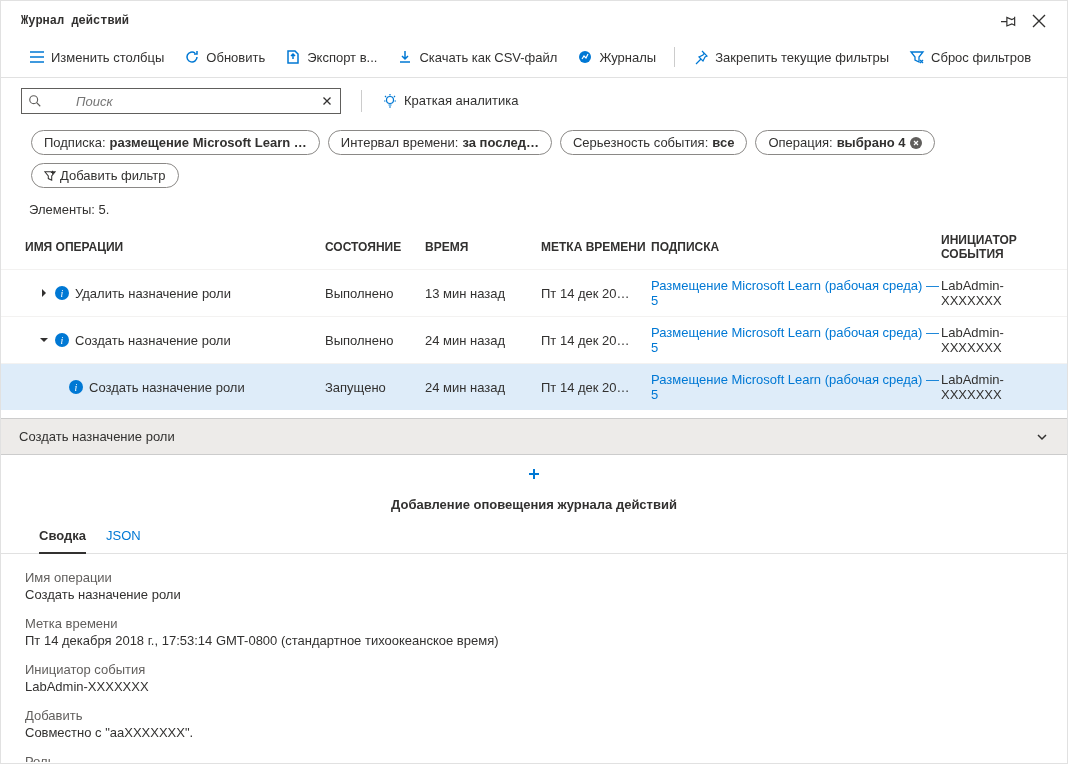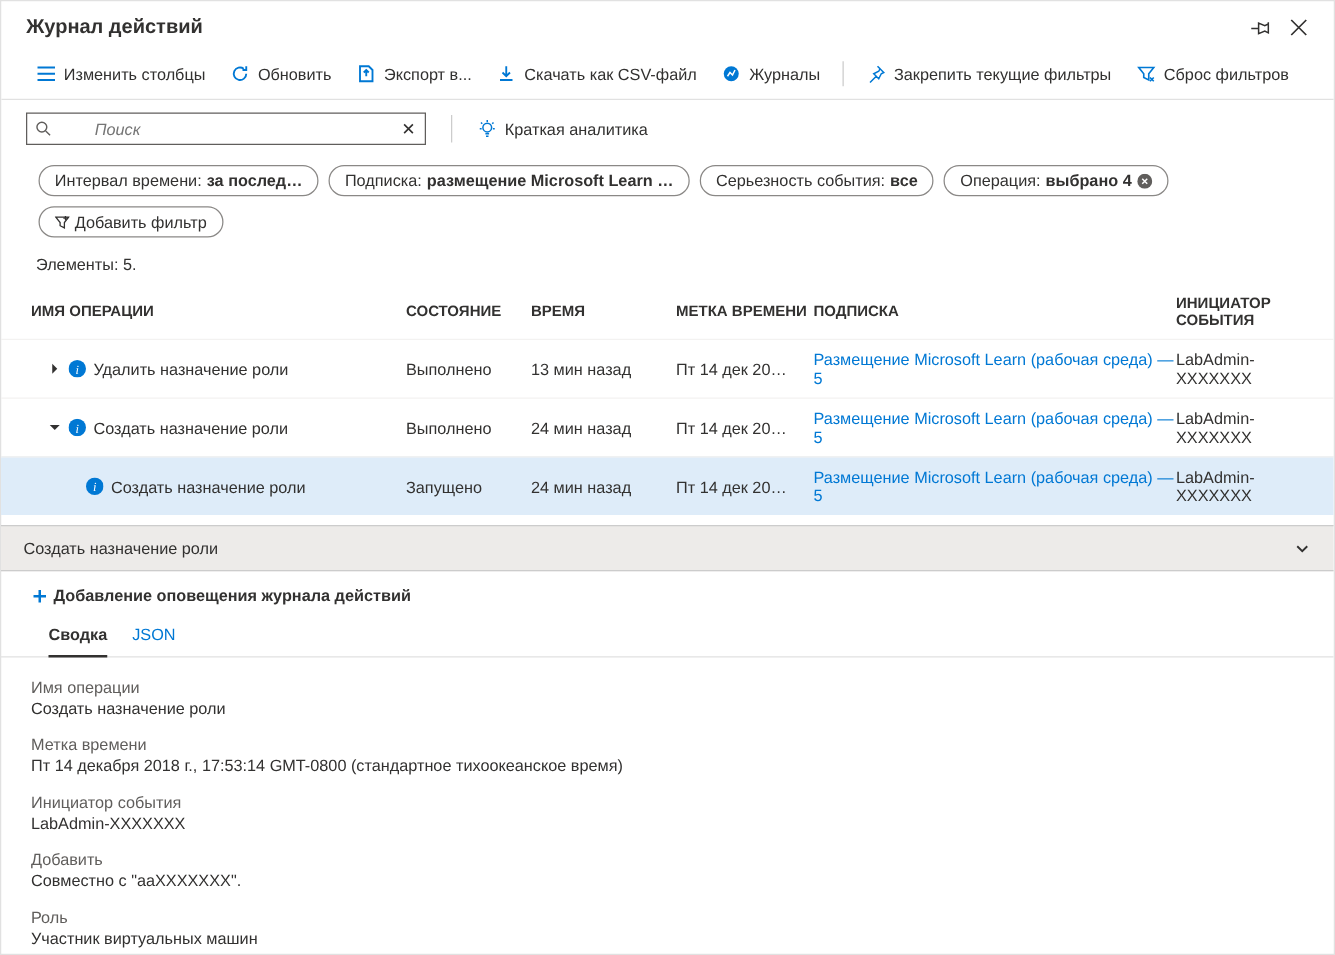--- a/index.html
+++ b/index.html
@@ -1,29 +1,29 @@
 <!DOCTYPE html>
 <html><head>
 <meta charset="utf-8">
 <style>
 * { box-sizing: border-box; margin: 0; padding: 0; }
 body { font-family: "Segoe UI", Arial, sans-serif; background: #fff; color: #323130; font-size: 13px; width: 1068px; height: 764px; overflow: hidden; border: 1px solid #e1e1e1; }
 .header { display: flex; align-items: center; padding: 12px 20px 8px 20px; }
-.header-title { font-size: 16px; font-weight: 600; flex: 1; }
+.header-title { font-size: 12px; font-weight: 600; flex: 1; font-family: Liberation Mono, monospace; }
 .header-icons { display: flex; gap: 14px; }
 .header-icons svg { width: 16px; height: 16px; cursor: pointer; }
 .toolbar { display: flex; align-items: center; padding: 6px 20px; gap: 4px; border-bottom: 1px solid #e1e1e1; flex-wrap: nowrap; }
 .toolbar-btn { display: flex; align-items: center; gap: 6px; padding: 6px 8px; cursor: pointer; color: #323130; white-space: nowrap; justify-content: flex-end; }
 .toolbar-btn svg { width: 16px; height: 16px; }
 .toolbar-sep { width: 1px; height: 20px; background: #ccc; margin: 0 6px; }
 .search-row { display: flex; align-items: center; padding: 10px 20px; gap: 20px; }
 .search-box { display: flex; align-items: center; border: 1px solid #605e5c; width: 320px; height: 26px; padding: 0 6px; }
 .search-box svg { width: 14px; height: 14px; color: #605e5c; }
 .search-box input { flex: 1; border: none; outline: none; font-style: italic; font-size: 13px; color: #605e5c; padding: 0 6px; margin-left: 28px; }
-.quick-insights { display: flex; align-items: center; gap: 6px; color: #323130; cursor: pointer; }
+.quick-insights { display: flex; align-items: flex-start; gap: 6px; color: #323130; cursor: pointer; }
 .quick-insights svg { width: 16px; height: 16px; }
 .filters-row { display: flex; gap: 8px; padding: 6px 30px; flex-wrap: wrap; }
 .pill { border: 1px solid #8a8886; border-radius: 14px; padding: 4px 12px; font-size: 13px; display: flex; align-items: center; gap: 4px; cursor: pointer; background: #fff; }
 .pill .label { font-weight: 400; }
 .pill .value { font-weight: 700; }
 .pill svg { width: 12px; height: 12px; }
 .elements-count { padding: 8px 28px; color: #323130; }
 .table-container { padding: 0 0 0 0; }
 .table-header, .table-row { display: flex; align-items: center; padding: 8px 24px; }
 .table-header { font-weight: 700; font-size: 12px; }
@@ -35,21 +35,21 @@
 .col-init { flex: 1; }
 .table-row { border-top: 1px solid #f3f2f1; }
 .table-row.selected { background: #deecf9; }
 .table-row .link { color: #0078d4; cursor: pointer; }
 .chevron { width: 10px; display: inline-block; }
 .info-icon { width: 14px; height: 14px; }
 .indent-1 { padding-left: 14px; }
 .indent-2 { padding-left: 44px; }
 .section-header { background: #edebe9; padding: 10px 18px; display: flex; align-items: center; justify-content: space-between; cursor: pointer; border-top: 1px solid #ccc; border-bottom: 1px solid #ccc; }
 .section-header svg { width: 14px; height: 14px; }
-.add-alert { display: flex; align-items: center; gap: 4px; padding: 12px 24px; cursor: pointer; font-weight: 600; }
+.add-alert { display: flex; align-items: center; gap: 16px; padding: 12px 24px; cursor: pointer; font-weight: 600; flex-direction: column; }
 .add-alert svg { width: 14px; height: 14px; }
 .tabs { display: flex; gap: 20px; padding: 0 38px; border-bottom: 1px solid #e1e1e1; }
 .tab { padding: 4px 0 10px 0; cursor: pointer; position: relative; }
 .tab.active { font-weight: 600; }
 .tab.active::after { content: ''; position: absolute; bottom: -1px; left: 0; right: 0; height: 2px; background: #323130; }
 .tab.inactive { color: #0078d4; }
 .details { padding: 16px 24px; }
 .detail-block { margin-bottom: 14px; }
 .detail-label { color: #605e5c; font-size: 13px; margin-bottom: 2px; }
 .detail-value { color: #323130; font-size: 13px; }
@@ -140,26 +140,26 @@
     <svg viewBox="0 0 16 16" fill="none" stroke="#0078d4" stroke-width="1.2">
           <circle cx="8" cy="7" r="3.5"></circle>
           <path d="M6.5 12h3M7 14h2M8 1v1.5M3 3l1 1M13 3l-1 1M2 8h1.5M12.5 8H14"></path>
         </svg>
     <span>Краткая аналитика</span>
   </div>
 </div>
 
 <div class="filters-row">
   <div class="pill">
+    <span class="label">Подписка:</span>
+    <span class="value">размещение Microsoft Learn …</span>
+  </div>
+  <div class="pill">
     <span class="label">Интервал времени:</span>
     <span class="value">за послед…</span>
-  </div>
-  <div class="pill">
-    <span class="label">Подписка:</span>
-    <span class="value">размещение Microsoft Learn …</span>
   </div>
   <div class="pill">
     <span class="label">Серьезность события:</span>
     <span class="value">все</span>
   </div>
   <div class="pill">
     <span class="label">Операция:</span>
     <span class="value">выбрано 4</span>
     <svg viewBox="0 0 12 12">
           <circle cx="6" cy="6" r="6" fill="#605e5c"></circle>

